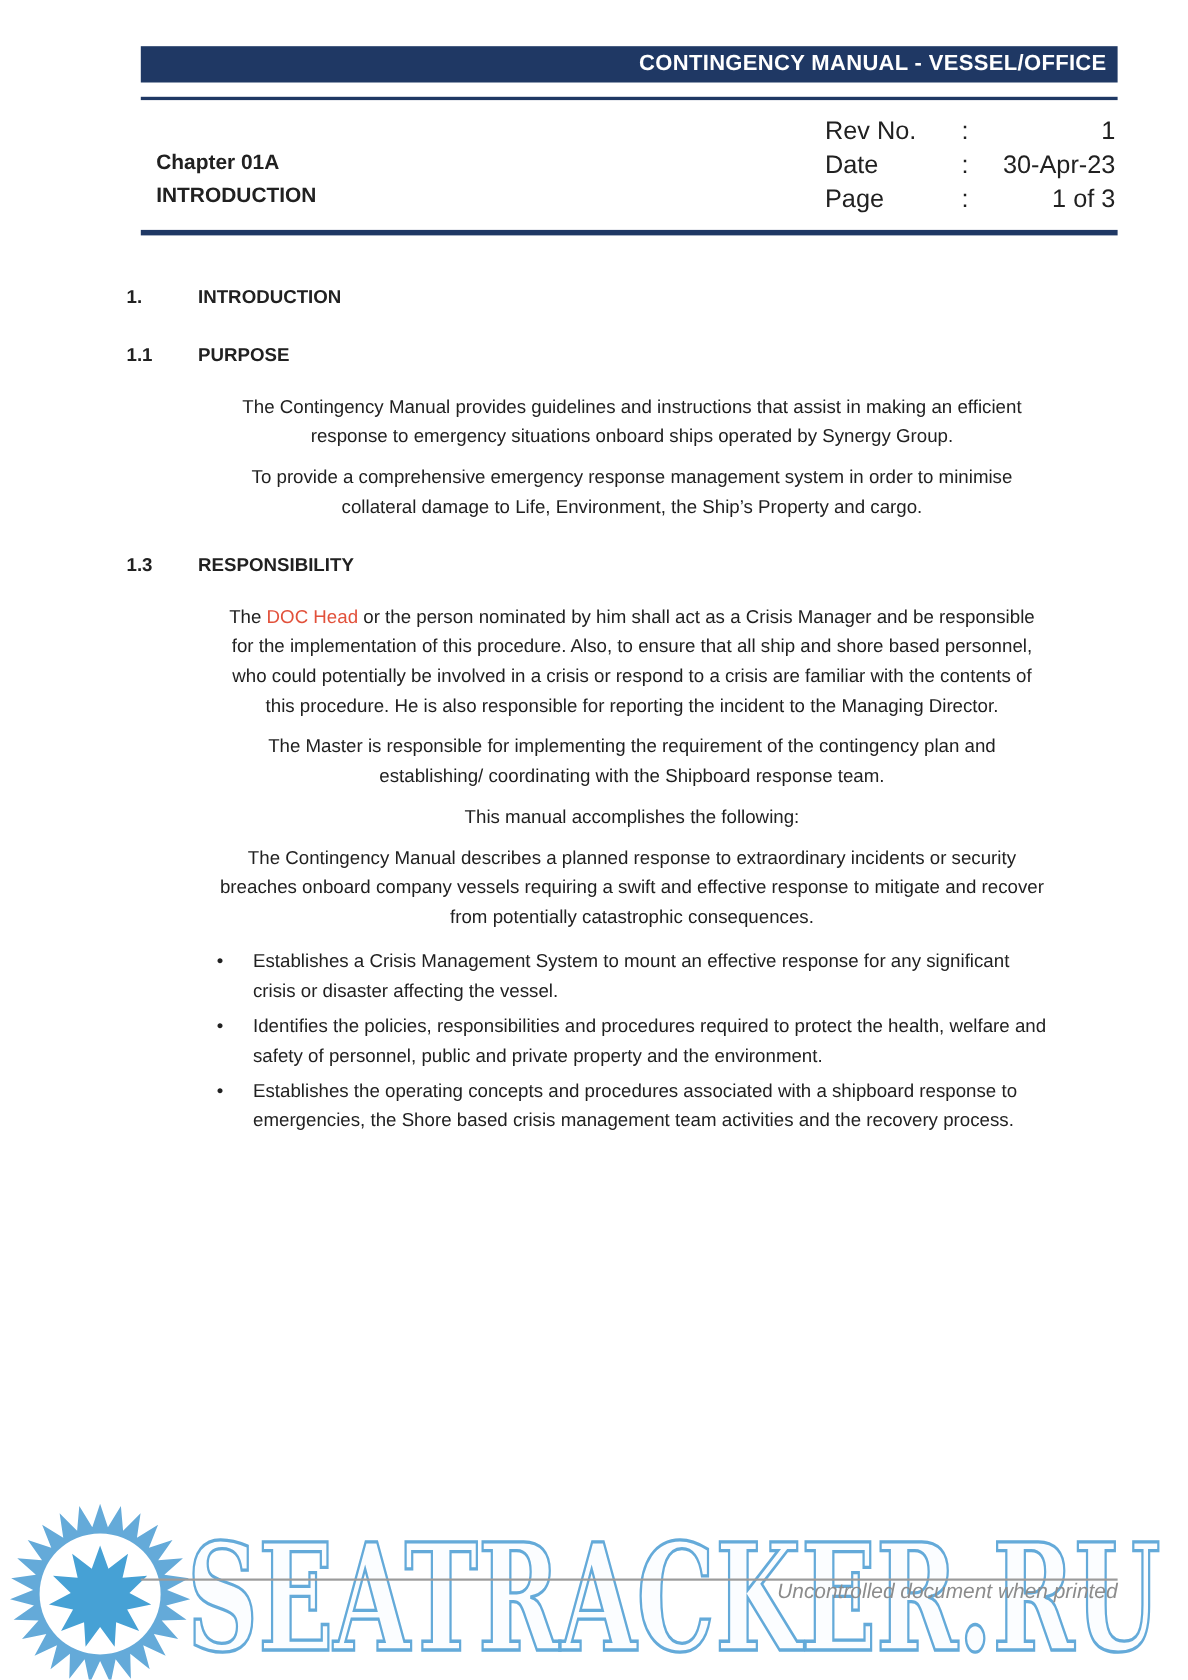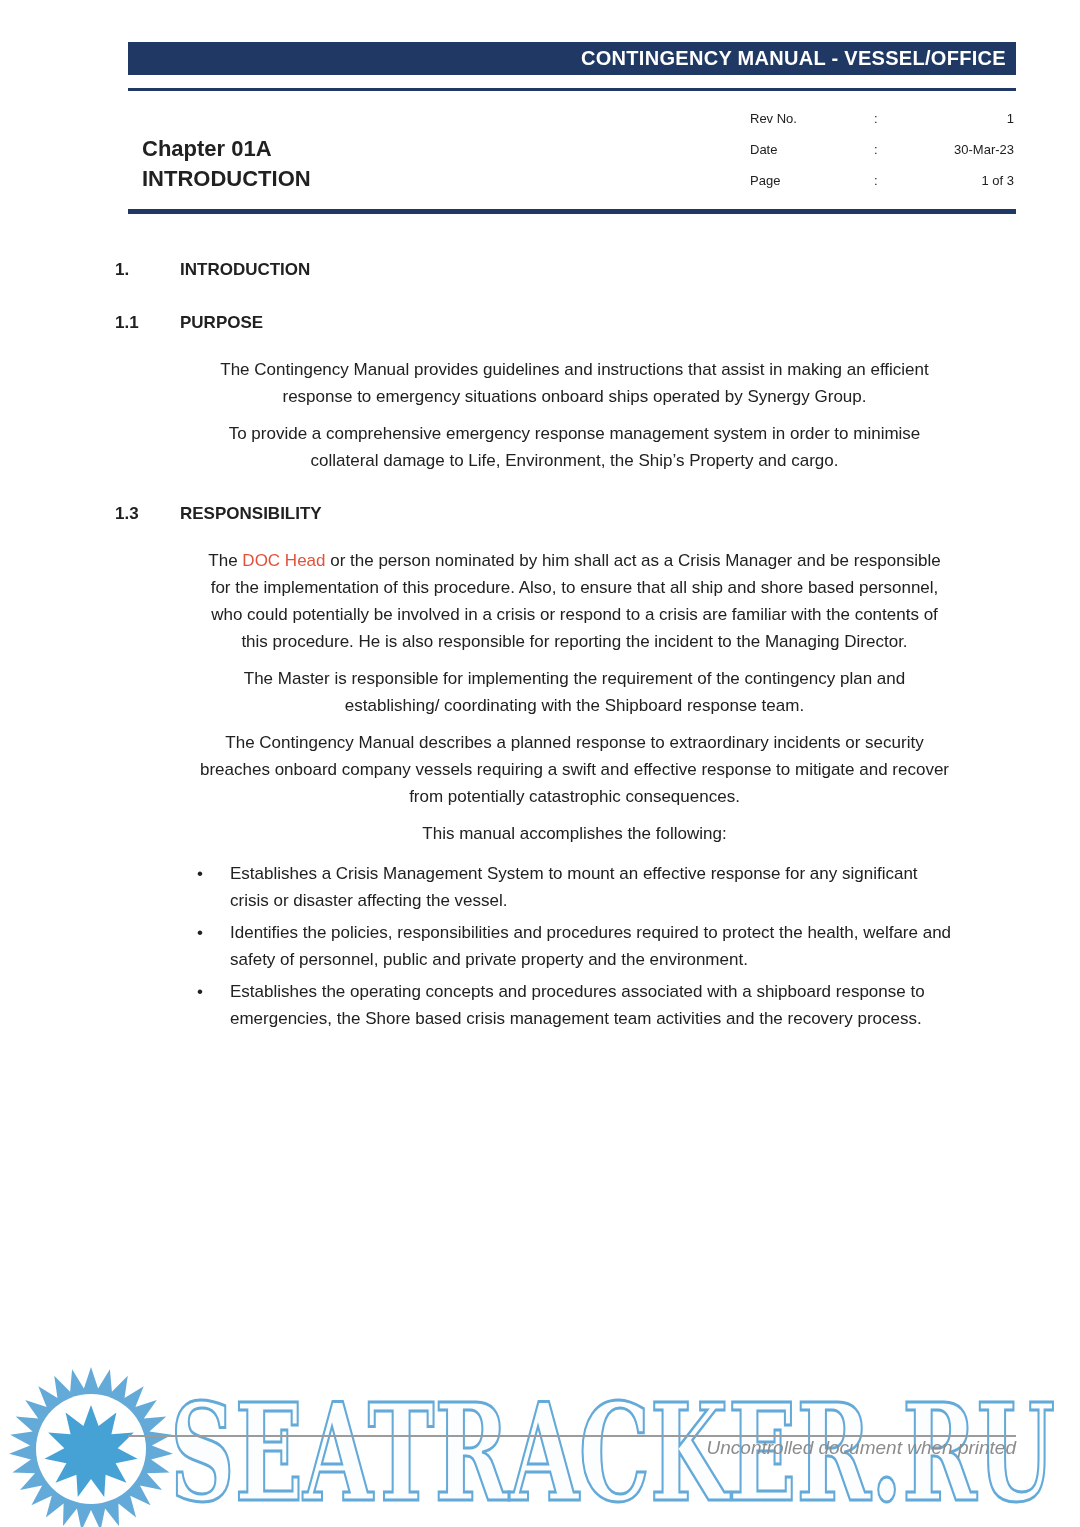--- a/index.html
+++ b/index.html
@@ -23,24 +23,24 @@
   .banner-title{ font-size:20px; font-weight:bold; letter-spacing:.3px; }
   .rule{ position:absolute; left:128px; width:888px; z-index:1; }
   .rule1{ top:88px; border-top:3px solid var(--navy); }
   .rule2{ top:209px; border-top:5px solid var(--navy); }
 
   
   .hdr{
     position:absolute; left:128px; top:103px; width:888px;
     display:flex; justify-content:space-between; z-index:1;
   }
-  .chapter{ margin-top:31px; margin-left:14px; font-size:22px; font-weight:bold; line-height:30px; }
+  .chapter{ margin-top:31px; margin-left:14px; font-size:19px; font-weight:bold; line-height:30px; }
   .meta{
     display:grid; grid-template-columns:124px 26px 114px;
-    font-size:13px; line-height:31px; margin-right:2px;
+    font-size:23px; line-height:31px; margin-right:2px;
   }
   .meta .val{ text-align:right; }
 
   
   .doc-body{
     position:absolute; left:115px; top:256px; width:840px;
     font-size:17px; line-height:27px; z-index:1;
   }
   .h-row{ display:flex; font-weight:bold; margin:26px 0 20px; }
   .h-row.first{ margin-top:0; }
@@ -88,21 +88,21 @@
       <div>Chapter 01A</div>
       <div>INTRODUCTION</div>
     </div>
     <div class="meta">
       <span class="lbl">Rev No.</span>
       <span class="sep">:</span>
       <span class="val">1</span>
 
       <span class="lbl">Date</span>
       <span class="sep">:</span>
-      <span class="val">30-Mar-23</span>
+      <span class="val">30-Apr-23</span>
 
       <span class="lbl">Page</span>
       <span class="sep">:</span>
       <span class="val">1 of 3</span>
     </div>
   </div>
   <div class="rule rule2"></div>
 
   <main class="doc-body">
 
@@ -126,22 +126,22 @@
     <div class="h-row">
       <span class="h-num">1.3</span>
       <span class="h-title">RESPONSIBILITY</span>
     </div>
     <div class="content">
       <p><span>The </span><span class="red">DOC Head</span><span> or the person nominated by him shall act as a Crisis Manager and be responsible for the implementation of this procedure. Also, to ensure that all ship and shore based personnel, who could potentially be involved in a crisis or respond to a crisis are familiar with the contents of this procedure. He is also responsible for reporting the incident to the Managing Director.</span></p>
       <p>The Master is responsible for implementing the requirement of the contingency plan and establishing/ coordinating with the Shipboard response team.</p>
     </div>
 
     <div class="content">
+      <p>This manual accomplishes the following:</p>
       <p>The Contingency Manual describes a planned response to extraordinary incidents or security breaches onboard company vessels requiring a swift and effective response to mitigate and recover from potentially catastrophic consequences.</p>
-      <p>This manual accomplishes the following:</p>
       <ul class="bullets">
         <li>
           <span class="dot">•</span>
           <span class="btxt">Establishes a Crisis Management System to mount an effective response for any significant crisis or disaster affecting the vessel.</span>
         </li>
         <li>
           <span class="dot">•</span>
           <span class="btxt">Identifies the policies, responsibilities and procedures required to protect the health, welfare and safety of personnel, public and private property and the environment.</span>
         </li>
         <li>

